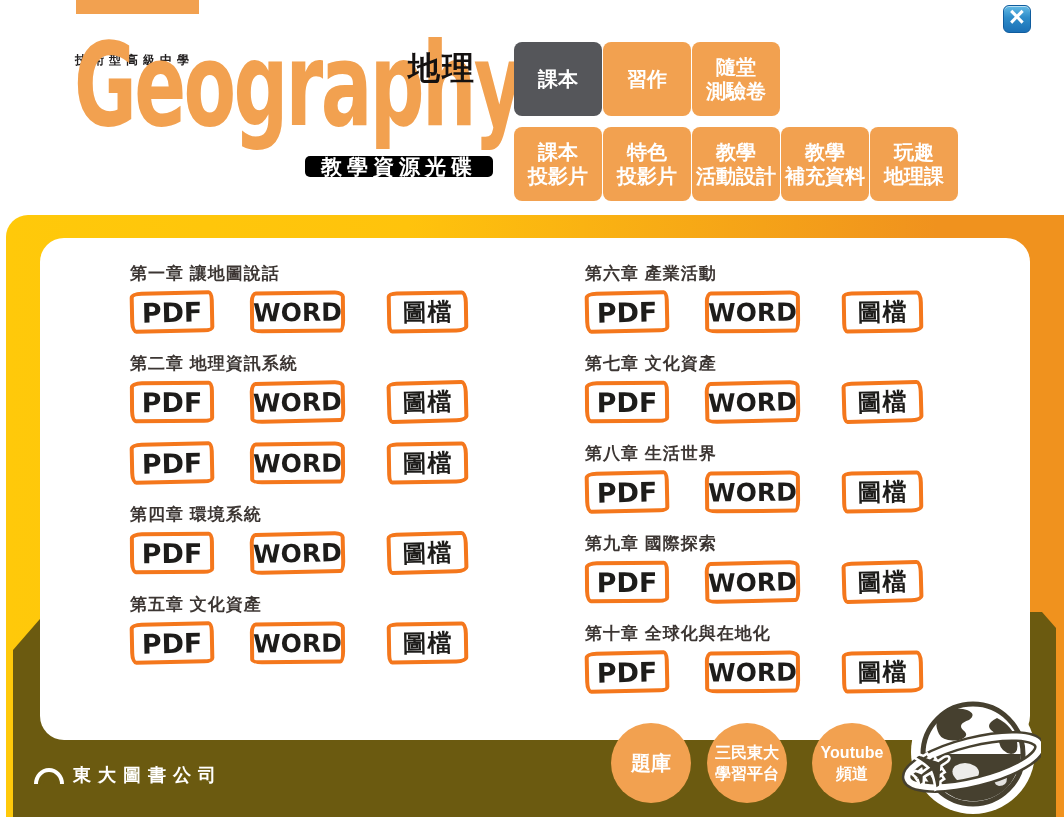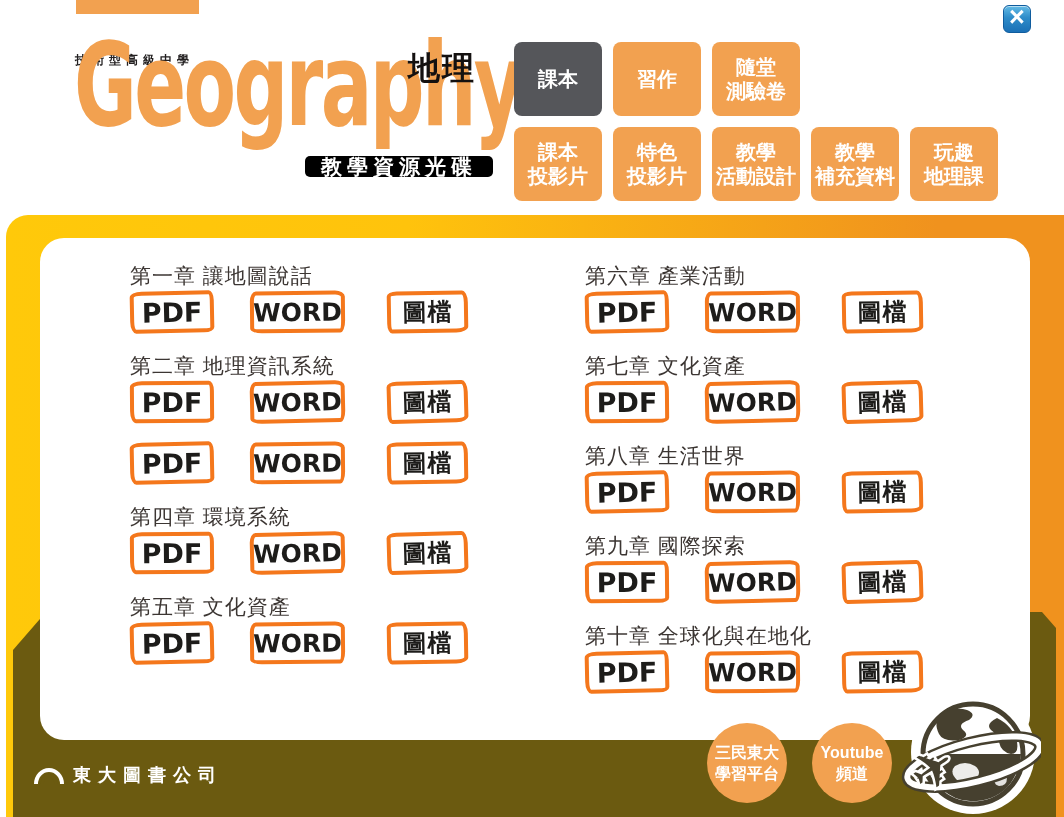--- a/index.html
+++ b/index.html
@@ -32,21 +32,21 @@
   }
   .close-btn{
     position:absolute; left:1003px; top:5px; width:28px; height:28px; border-radius:6px;
     background:linear-gradient(180deg,#63BBE6 0%,#2E8CC9 45%,#1A70B6 100%);
     border:1px solid #0F5C9E; color:#fff; display:flex; align-items:center; justify-content:center;
     box-shadow:inset 0 1px 0 rgba(255,255,255,.55); cursor:pointer;
   }
   .close-btn span{ font-size:27px; font-weight:900; line-height:1; margin-top:-3px; }
 
   
-  .nav-row{ position:absolute; left:514px; display:flex; gap:11px; }
+  .nav-row{ position:absolute; left:514px; display:flex; gap:1px; }
   .nav-row.r1{ top:42px; }
   .nav-row.r2{ top:127px; }
   .nav-btn{
     width:88px; height:74px; border-radius:8px; background:#F2A150; color:#fff;
     display:flex; flex-direction:column; align-items:center; justify-content:center;
     font-size:20px; line-height:24px; font-weight:bold; cursor:pointer; text-align:center;
   }
   .nav-btn.active{ background:#55565A; }
 
   
@@ -63,21 +63,21 @@
   
   .card{
     position:absolute; left:40px; top:238px; width:990px; height:502px; background:#fff;
     border-radius:24px;
   }
   .col{ position:absolute; top:24px; width:350px; }
   .col-left{ left:90px; }
   .col-right{ left:545px; }
   .chapter{ margin-bottom:19px; }
   .chapter-title{
-    font-size:21px; font-weight:normal; color:#3C3633; letter-spacing:1px;
+    font-size:17px; font-weight:bold; color:#3C3633; letter-spacing:1px;
     height:20px; margin-bottom:9px;
   }
   .res-row{ display:flex; align-items:center; height:42px; }
   .res-btn{
     height:42px; border:4px solid #F4771C; background:#fff; color:#1D1C1A;
     display:flex; align-items:center; justify-content:center; cursor:pointer;
     font-weight:800; border-radius:12px 5px 10px 6px / 6px 10px 5px 12px;
     transform:rotate(-1.2deg);
   }
   .res-btn.pdf{ width:84px; font-size:27px; letter-spacing:0; margin-right:36px;
@@ -246,20 +246,24 @@
         <div class="chapter-title">第十章 全球化與在地化</div>
         <div class="res-row">
           <div class="res-btn pdf">PDF</div>
           <div class="res-btn word">WORD</div>
           <div class="res-btn img">圖檔</div>
         </div>
       </div>
     </div>
   </div>
 
+  <div class="circle-btn c1">
+    <span>題庫</span>
+    <span></span>
+  </div>
   <div class="circle-btn c3">
     <span>Youtube</span>
     <span>頻道</span>
   </div>
   <div class="circle-btn c2">
     <span>三民東大</span>
     <span>學習平台</span>
   </div>
 
   <div class="brand">

